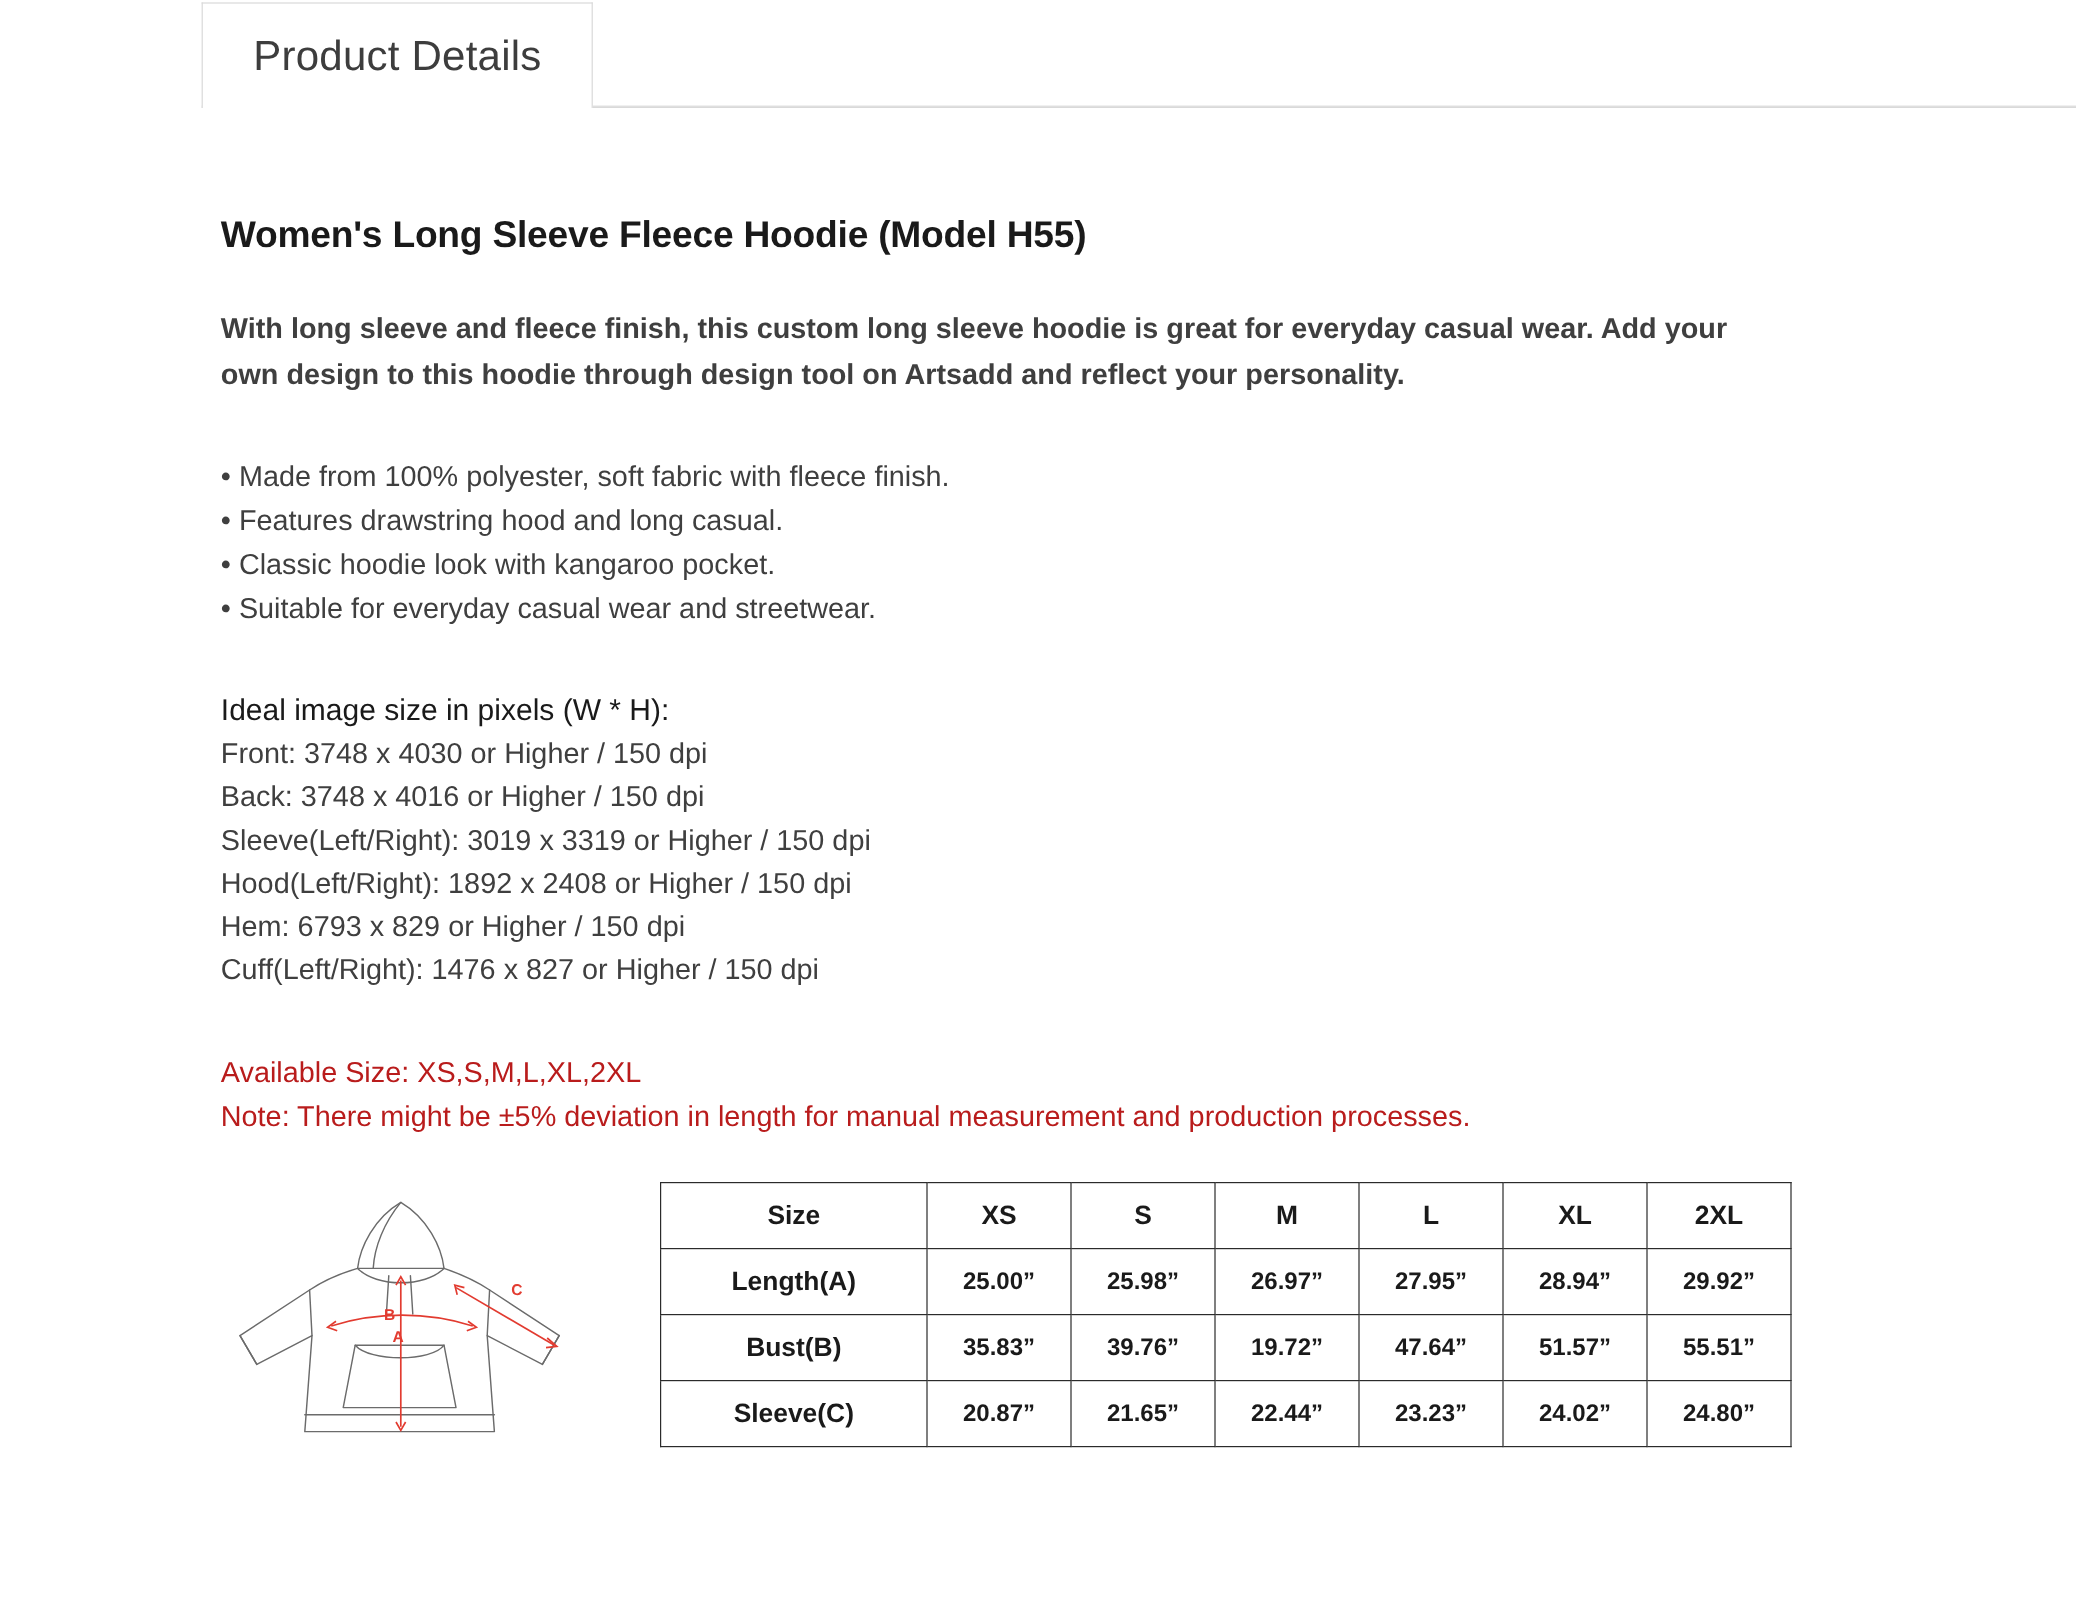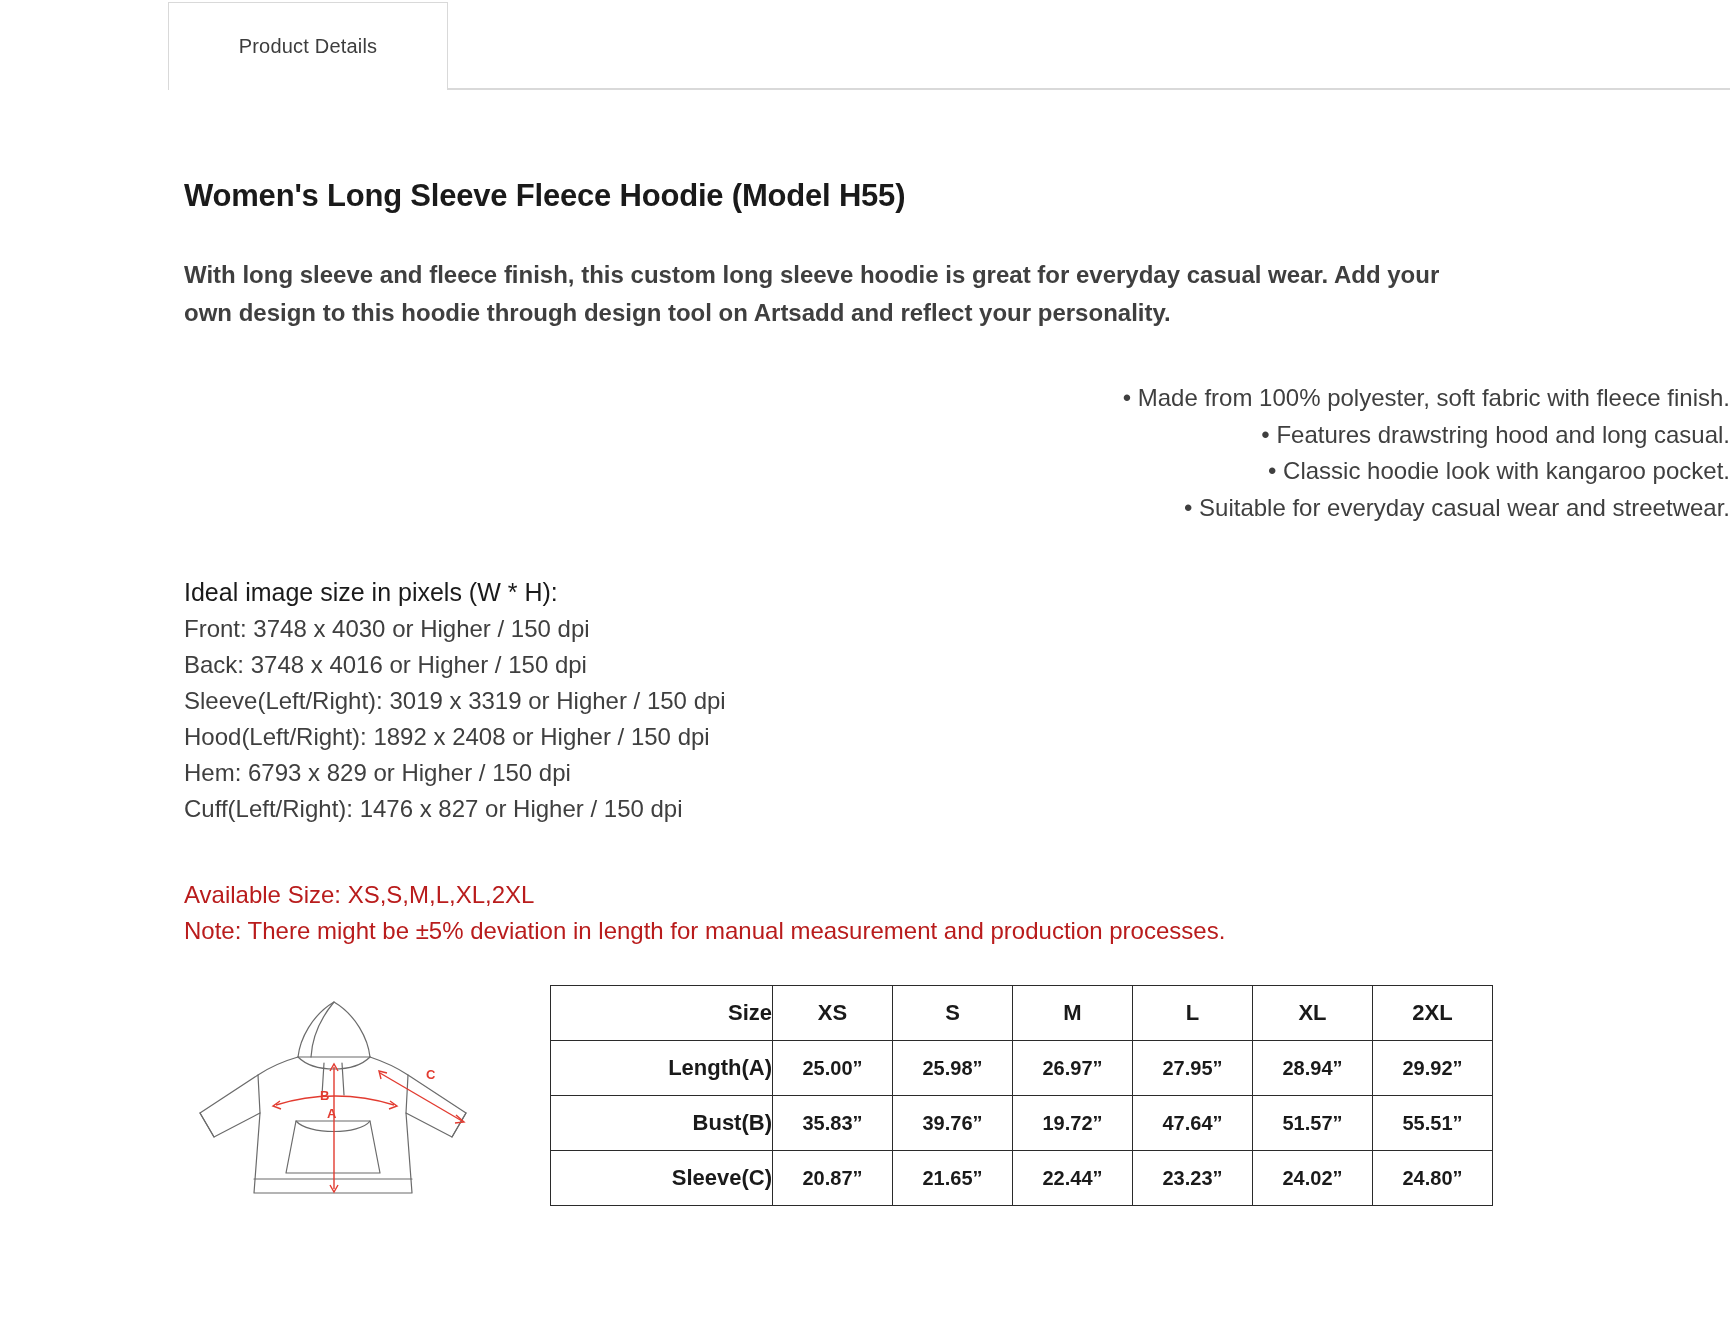--- a/index.html
+++ b/index.html
@@ -30,21 +30,21 @@
     top: 2px;
     height: 88px;
     min-width: 280px;
     padding: 0 42px;
     display: flex;
     align-items: center;
     justify-content: center;
     background: #ffffff;
     border: 1px solid #d9d9d9;
     border-bottom: none;
-    font-size: 20px;
+    font-size: 35px;
     color: #3d3d3d;
     letter-spacing: 0.2px;
   }
   .tabbar .rule {
     position: absolute;
     left: 0;
     right: -168px;
     bottom: 0;
     height: 1px;
     background: #d9d9d9;
@@ -74,21 +74,20 @@
     line-height: 38px;
     color: #3f3f3f;
     margin: 42px 0 0 0;
     max-width: 1270px;
     font-weight: bold;
   }
   ul.features {
     list-style: none;
     margin: 48px 0 0 0;
     padding: 0;
-    text-align: right;
   }
   ul.features li {
     font-size: 24px;
     line-height: 36.5px;
     color: #3f3f3f;
   }
   h2.sizes-heading {
     font-size: 25px;
     font-weight: normal;
     color: #1a1a1a;
@@ -131,21 +130,20 @@
     border: 1px solid #2b2b2b;
     text-align: center;
     color: #1a1a1a;
     font-weight: bold;
     padding: 0;
     height: 55px;
   }
   .sizechart th.rowhead, .sizechart td.rowhead {
     width: 222px;
     font-size: 22px;
-    text-align: right;
   }
   .sizechart th.colhead {
     width: 120px;
     font-size: 22px;
     margin-top: 28px;
   }
   .sizechart td.val {
     width: 120px;
     font-weight: bold;
     font-size: 20px;

